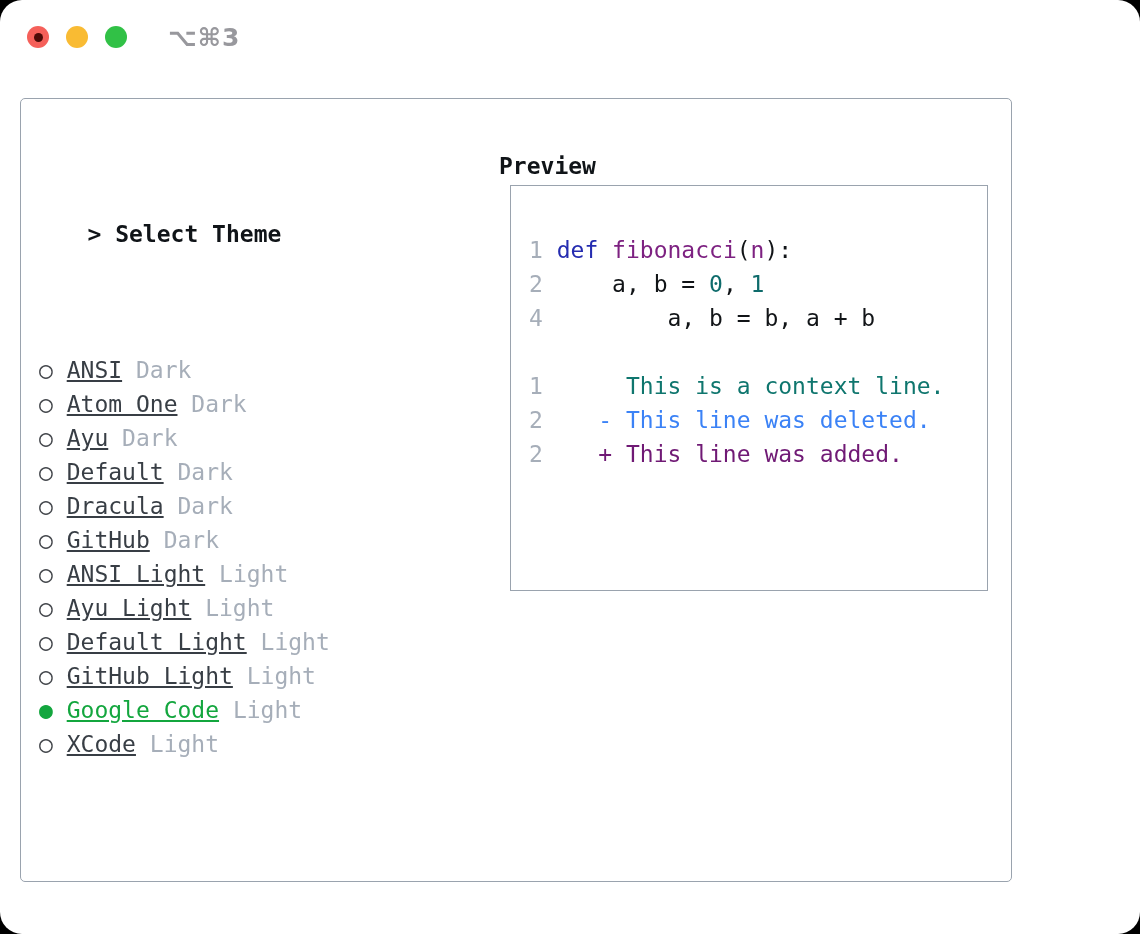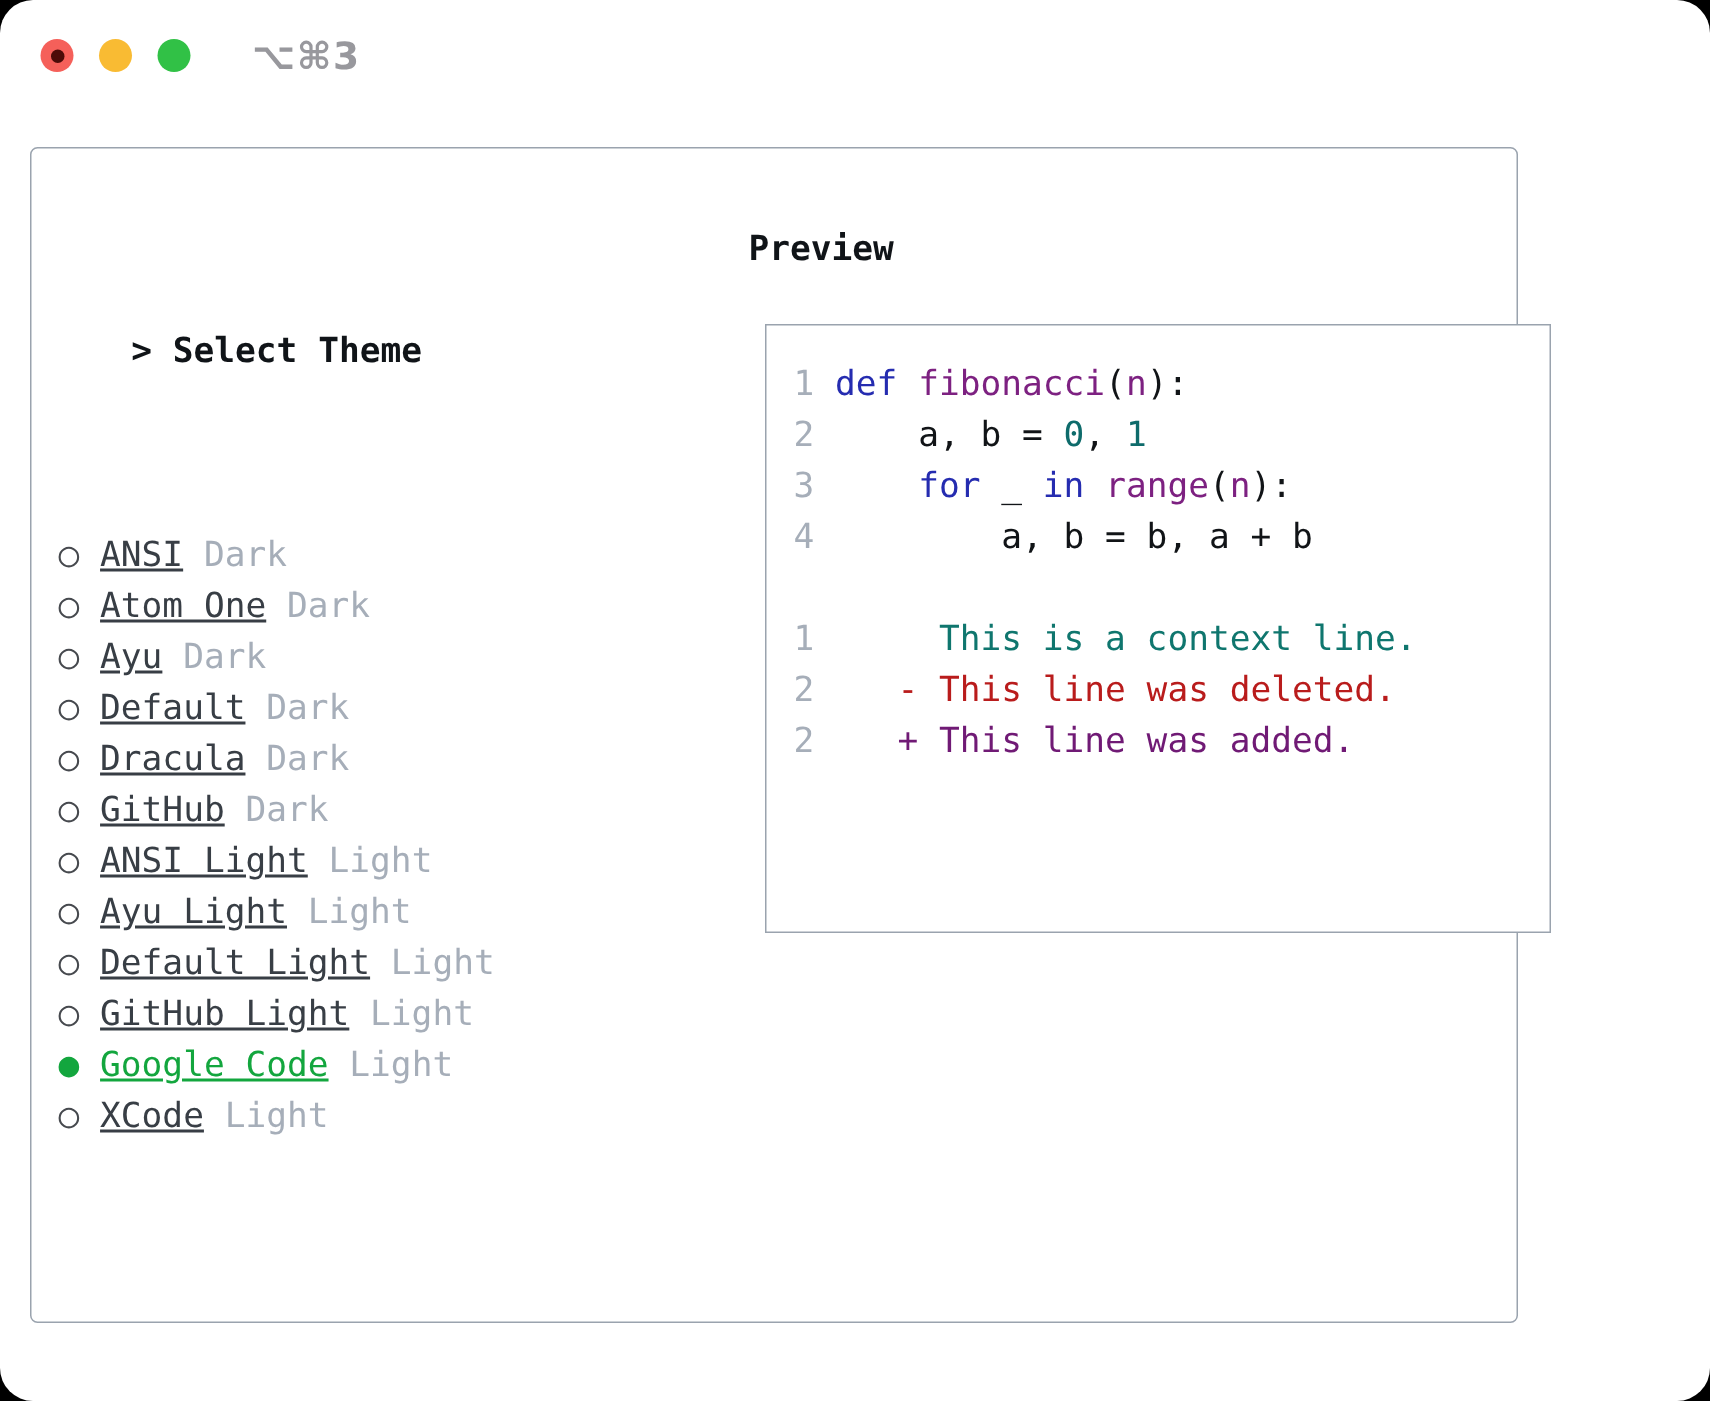--- a/index.html
+++ b/index.html
@@ -42,32 +42,32 @@
   .marker.sel{color:#13a63e;}
   .name{color:#383e45;text-decoration:underline;}
   .name.sel{color:#13a63e;}
   .variant{color:#a6aeb9;}
   
   .preview-heading{
     position:absolute;left:478px;top:50px;
     font-weight:bold;color:#101418;font-size:23px;line-height:34px;white-space:pre;
   }
   .preview-box{
-    position:absolute;left:489px;top:117px;width:524px;height:406px;
+    position:absolute;left:489px;top:86px;width:478px;height:406px;
     border:1.5px solid #9aa3ae;box-sizing:border-box;background:#fff;
-    padding:22px 0 0 18px;overflow:hidden;
+    padding:47px 0 0 18px;overflow:hidden;
   }
   .cline{height:34px;font-size:23px;line-height:34px;white-space:pre;}
   .ln{color:#a6aeb9;}
   .kw{color:#252cb0;}
   .fn{color:#7d2181;}
   .lit{color:#0e6b6b;}
   .pl{color:#111417;}
   .ctx{color:#0f766e;}
-  .del{color:#b91c1c;}
+  .del{color:#3b82f6;}
   .add{color:#701a75;}
 </style>
 </head>
 <body>
 
 <div class="window">
 
   <div class="titlebar">
     <span class="light red">
       <span class="dot"></span>
@@ -93,21 +93,20 @@
       
 
       
     </div>
 
     <div class="preview-heading">Preview</div>
 
     <div class="preview-box" id="preview-box">
         <div class="cline"><span class="ln">1 </span><span class="kw">def</span><span class="pl"> </span><span class="fn">fibonacci</span><span class="pl">(</span><span class="fn">n</span><span class="pl">):</span></div>
         <div class="cline"><span class="ln">2 </span><span class="pl">    a, b = </span><span class="lit">0</span><span class="pl">, </span><span class="lit">1</span></div>
-        <div class="cline"><span class="ln">3 </span><span class="pl">    </span><span class="kw">for</span><span class="pl"> _ </span><span class="kw">in</span><span class="pl"> </span><span class="fn">range</span><span class="pl">(</span><span class="fn">n</span><span class="pl">):</span></div>
         <div class="cline"><span class="ln">4 </span><span class="pl">        a, b = b, a + b</span></div>
         <div class="cline"> </div>
         <div class="cline"><span class="ln">1 </span><span class="ctx">     This is a context line.</span></div>
         <div class="cline"><span class="ln">2 </span><span class="pl">   </span><span class="del">- This line was deleted.</span></div>
         <div class="cline"><span class="ln">2 </span><span class="pl">   </span><span class="add">+ This line was added.</span></div>
       </div>
 
   </div>
 </div>
 

